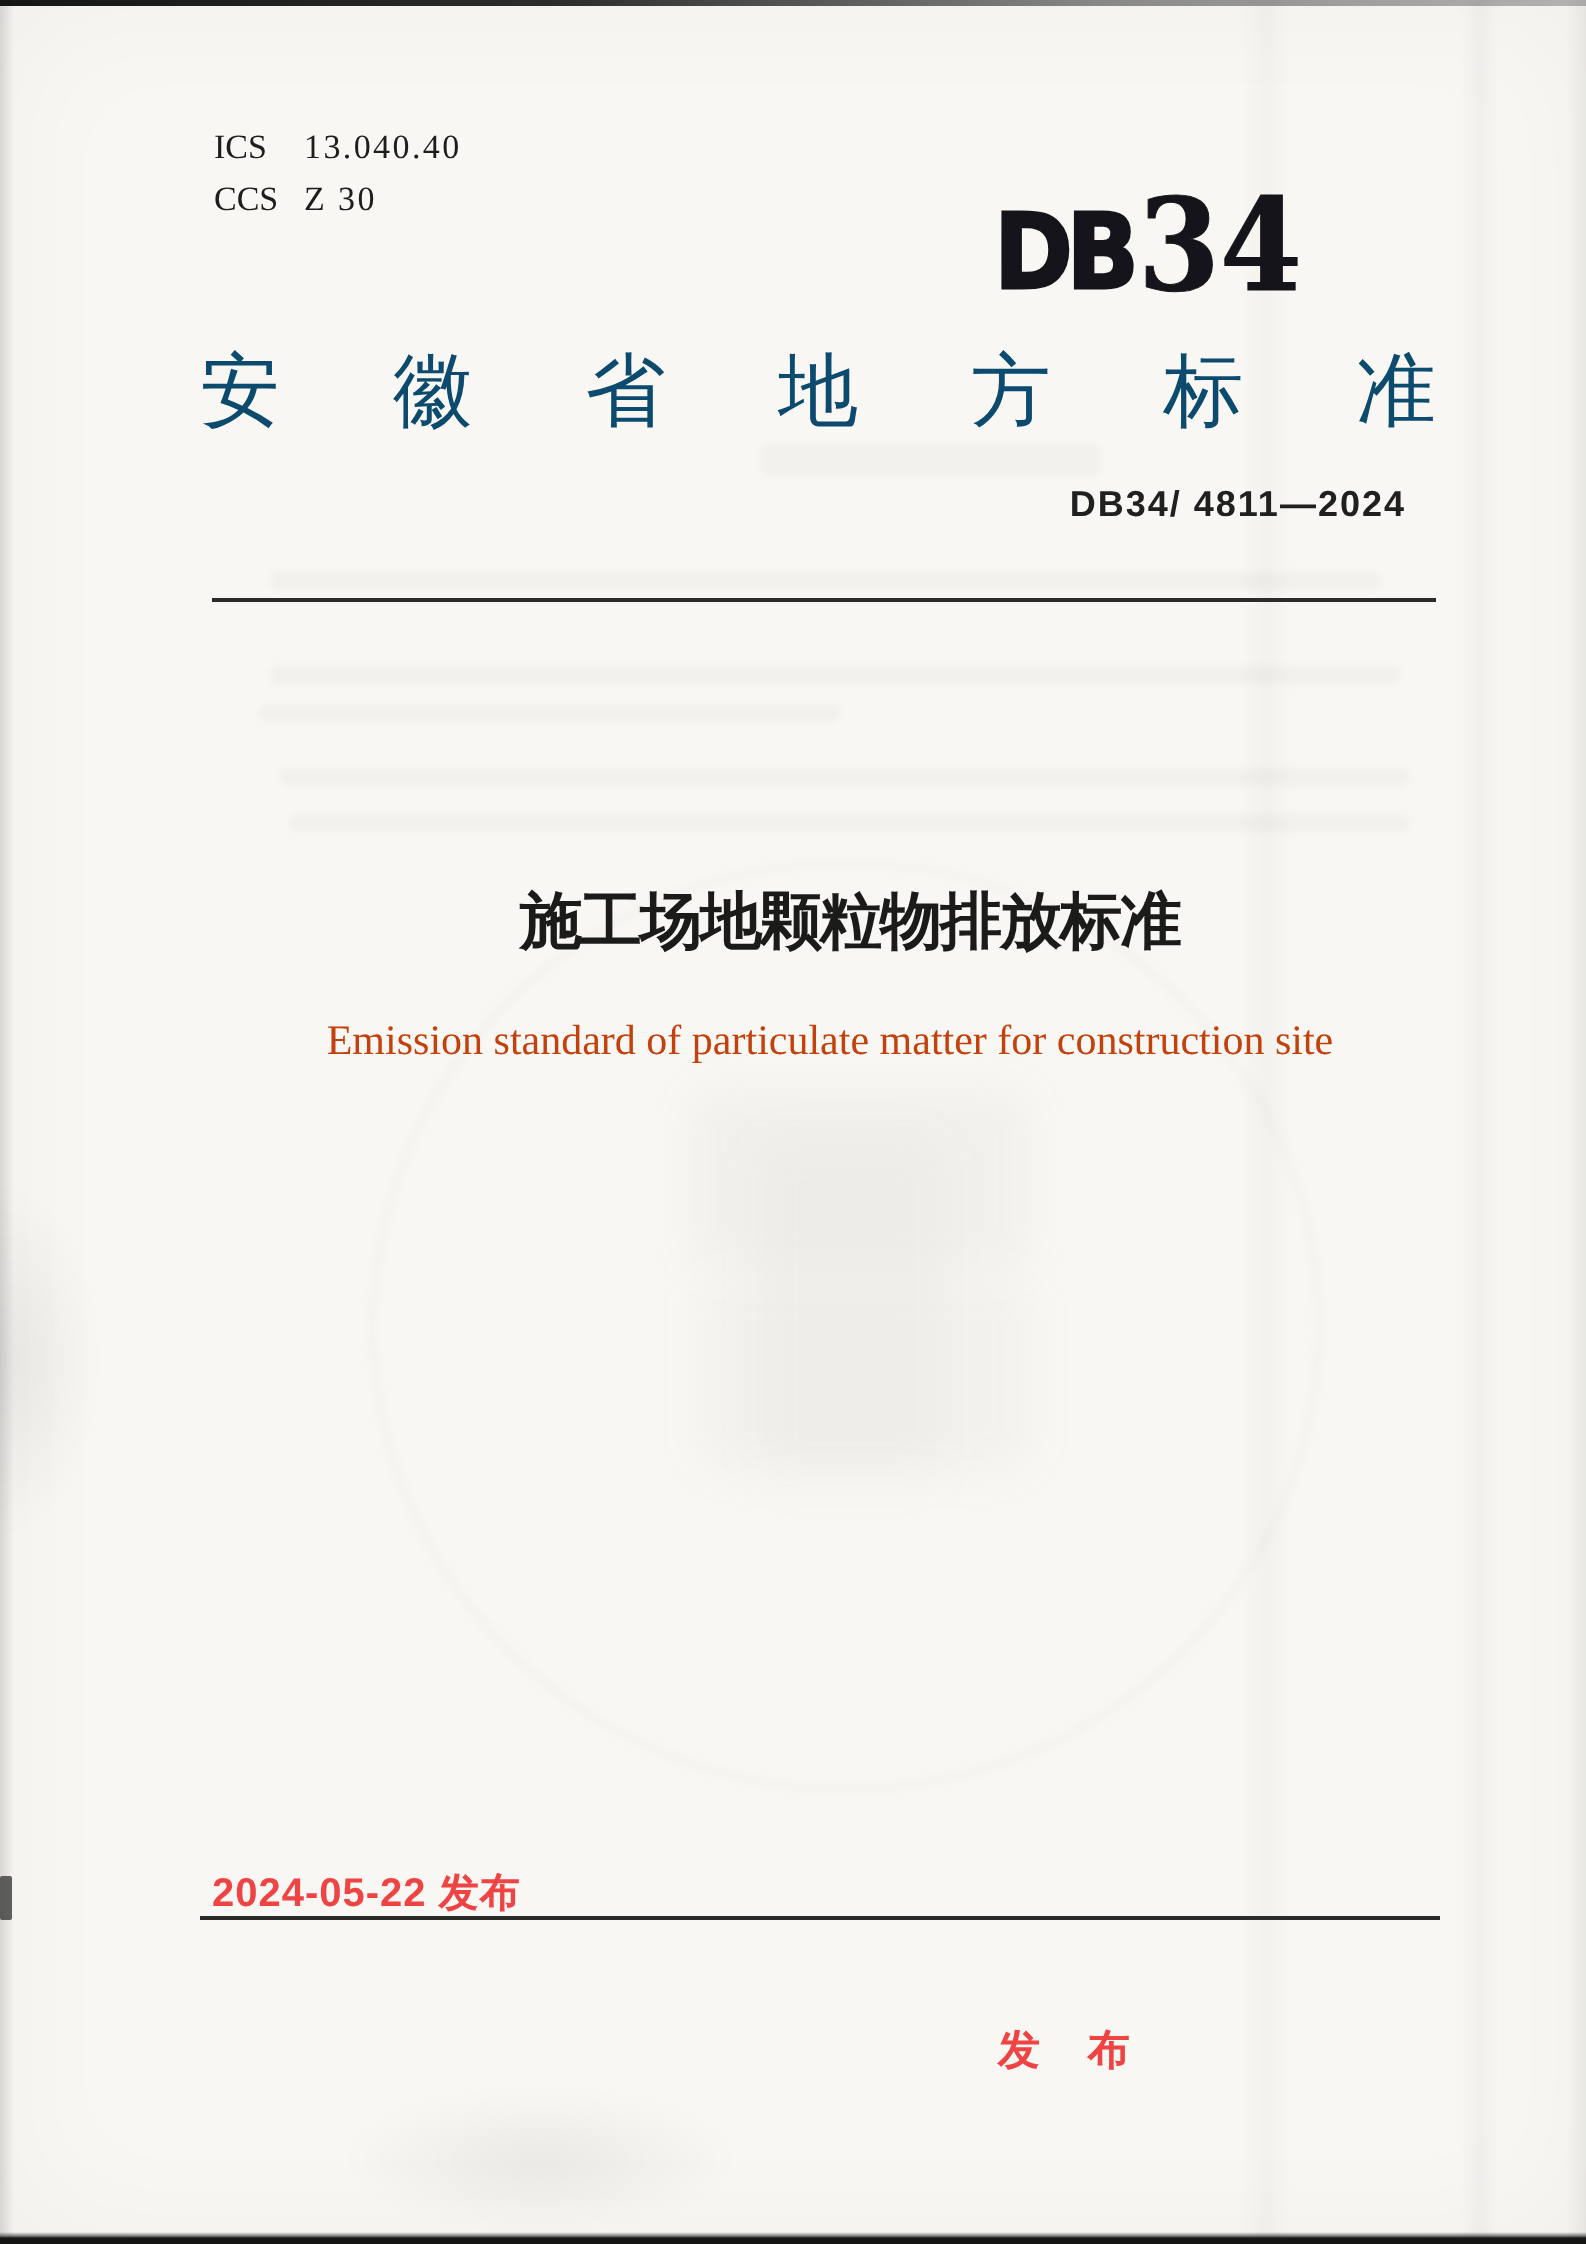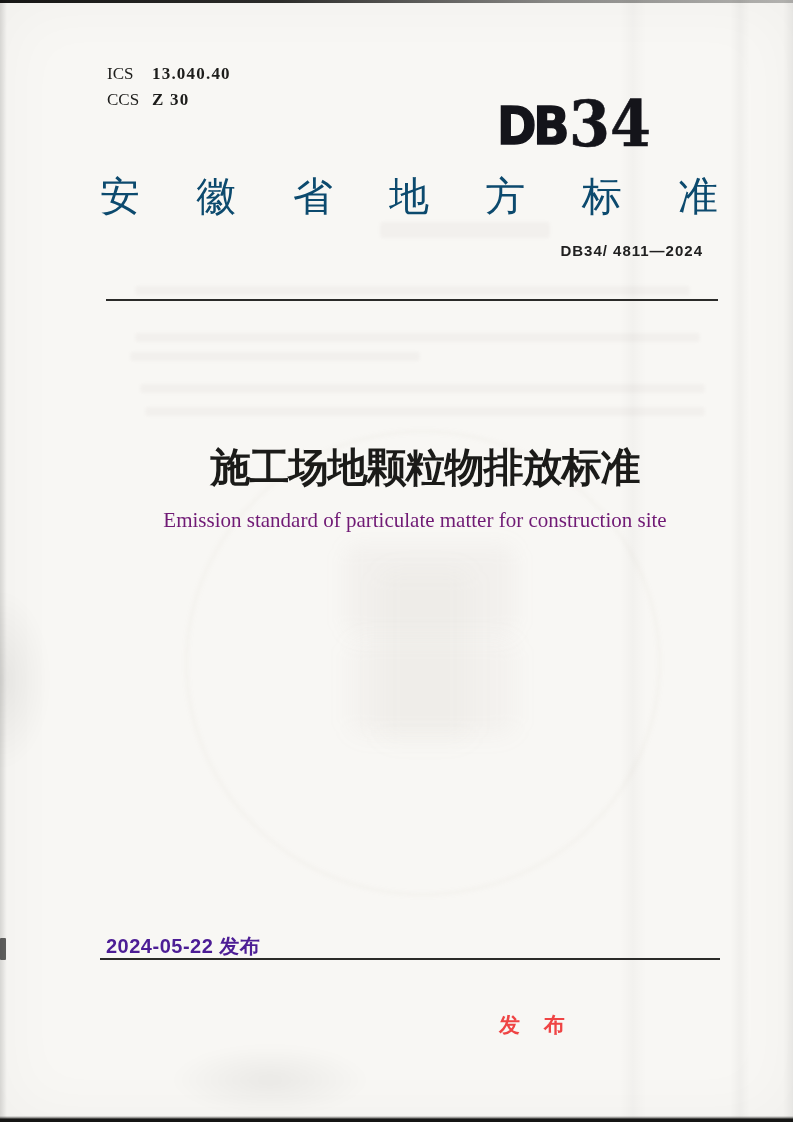--- a/index.html
+++ b/index.html
@@ -43,48 +43,48 @@
   .gr2 { left:135px; top:333px; width:565px; }
   .gr3 { left:130px; top:352px; width:290px; }
   .gr4 { left:140px; top:384px; width:565px; }
   .gr5 { left:145px; top:407px; width:560px; }
   .gr6 { left:380px; top:222px; width:170px; height:16px; }
   
   .meta-block { position:absolute; left:107px; top:61px;
     font-family:"Liberation Serif", serif; font-size:17px; line-height:26px; }
   .meta-row { display:flex; }
   .meta-label { width:36px; }
-  .meta-value { margin-left:9px; letter-spacing:1.2px;font-weight:bold; }
+  .meta-value { margin-left:9px; letter-spacing:1.2px; }
 
   .logo { position:absolute; left:497px; top:92px; height:62px; }
   .logo-db { position:absolute; left:0; top:8px;
     font-family:"DejaVu Sans", sans-serif; font-weight:900; font-size:58px; line-height:1;
     letter-spacing:-4px; -webkit-text-stroke:1.6px #14141a; color:#14141a;
     transform:scale(0.82,0.90); transform-origin:left top; }
   .logo-num { position:absolute; left:72px; top:0;
     font-family:"DejaVu Serif", serif; font-weight:700; font-size:64px; line-height:1;
     color:#14141a; -webkit-text-stroke:0.5px #14141a; transform:scaleX(0.92); transform-origin:left top; }
 
   .standard-type { position:absolute; left:100px; top:173px; width:618px;
     font-size:40px; font-weight:500; line-height:1.15; color:#0c4a6e;
     text-align:justify; text-align-last:justify; text-justify:inter-character; }
   .standard-number { position:absolute; right:90px; top:242px;
-    font-size:15px; font-weight:600; letter-spacing:1px; color:#202020; }
+    font-size:18px; font-weight:600; letter-spacing:1px; color:#202020; }
   .rule { position:absolute; height:2px; background:#2b2b29; }
   .rule-top { left:106px; top:299px; width:612px; }
   .rule-bottom { left:100px; top:958px; width:620px; }
 
   .doc-title-zh { position:absolute; left:105px; top:440px; width:640px;
-    text-align:center; font-size:40px; font-weight:700; letter-spacing:-1px; color:#1b1b19; }
+    text-align:center; font-size:31px; font-weight:700; letter-spacing:-1px; color:#1b1b19; }
   .doc-title-en { position:absolute; left:65px; top:508px; width:700px; text-align:center;
-    font-family:"Liberation Serif", serif; font-size:21px; color:#701a75; }
+    font-family:"Liberation Serif", serif; font-size:21px; color:#c2410c; }
 
   .dates-row { position:absolute; left:106px; top:933px; width:616px;
     display:flex; justify-content:space-between;
-    font-size:20px; font-weight:600; letter-spacing:0.5px; color:#4c1d95; }
+    font-size:20px; font-weight:600; letter-spacing:0.5px; color:#ef4444; }
 
   .publishers { position:absolute; left:270px; top:999px; width:202px;
     font-size:20px; font-weight:600; line-height:24px; color:#222220; }
   .publisher-line-justify { text-align:justify; text-align-last:justify; text-justify:inter-character; }
   .publish-label { position:absolute; left:499px; top:1011px;
     font-size:21px; font-weight:600; letter-spacing:9px; color:#ef4444; }
 </style>
 </head>
 <body>
 

